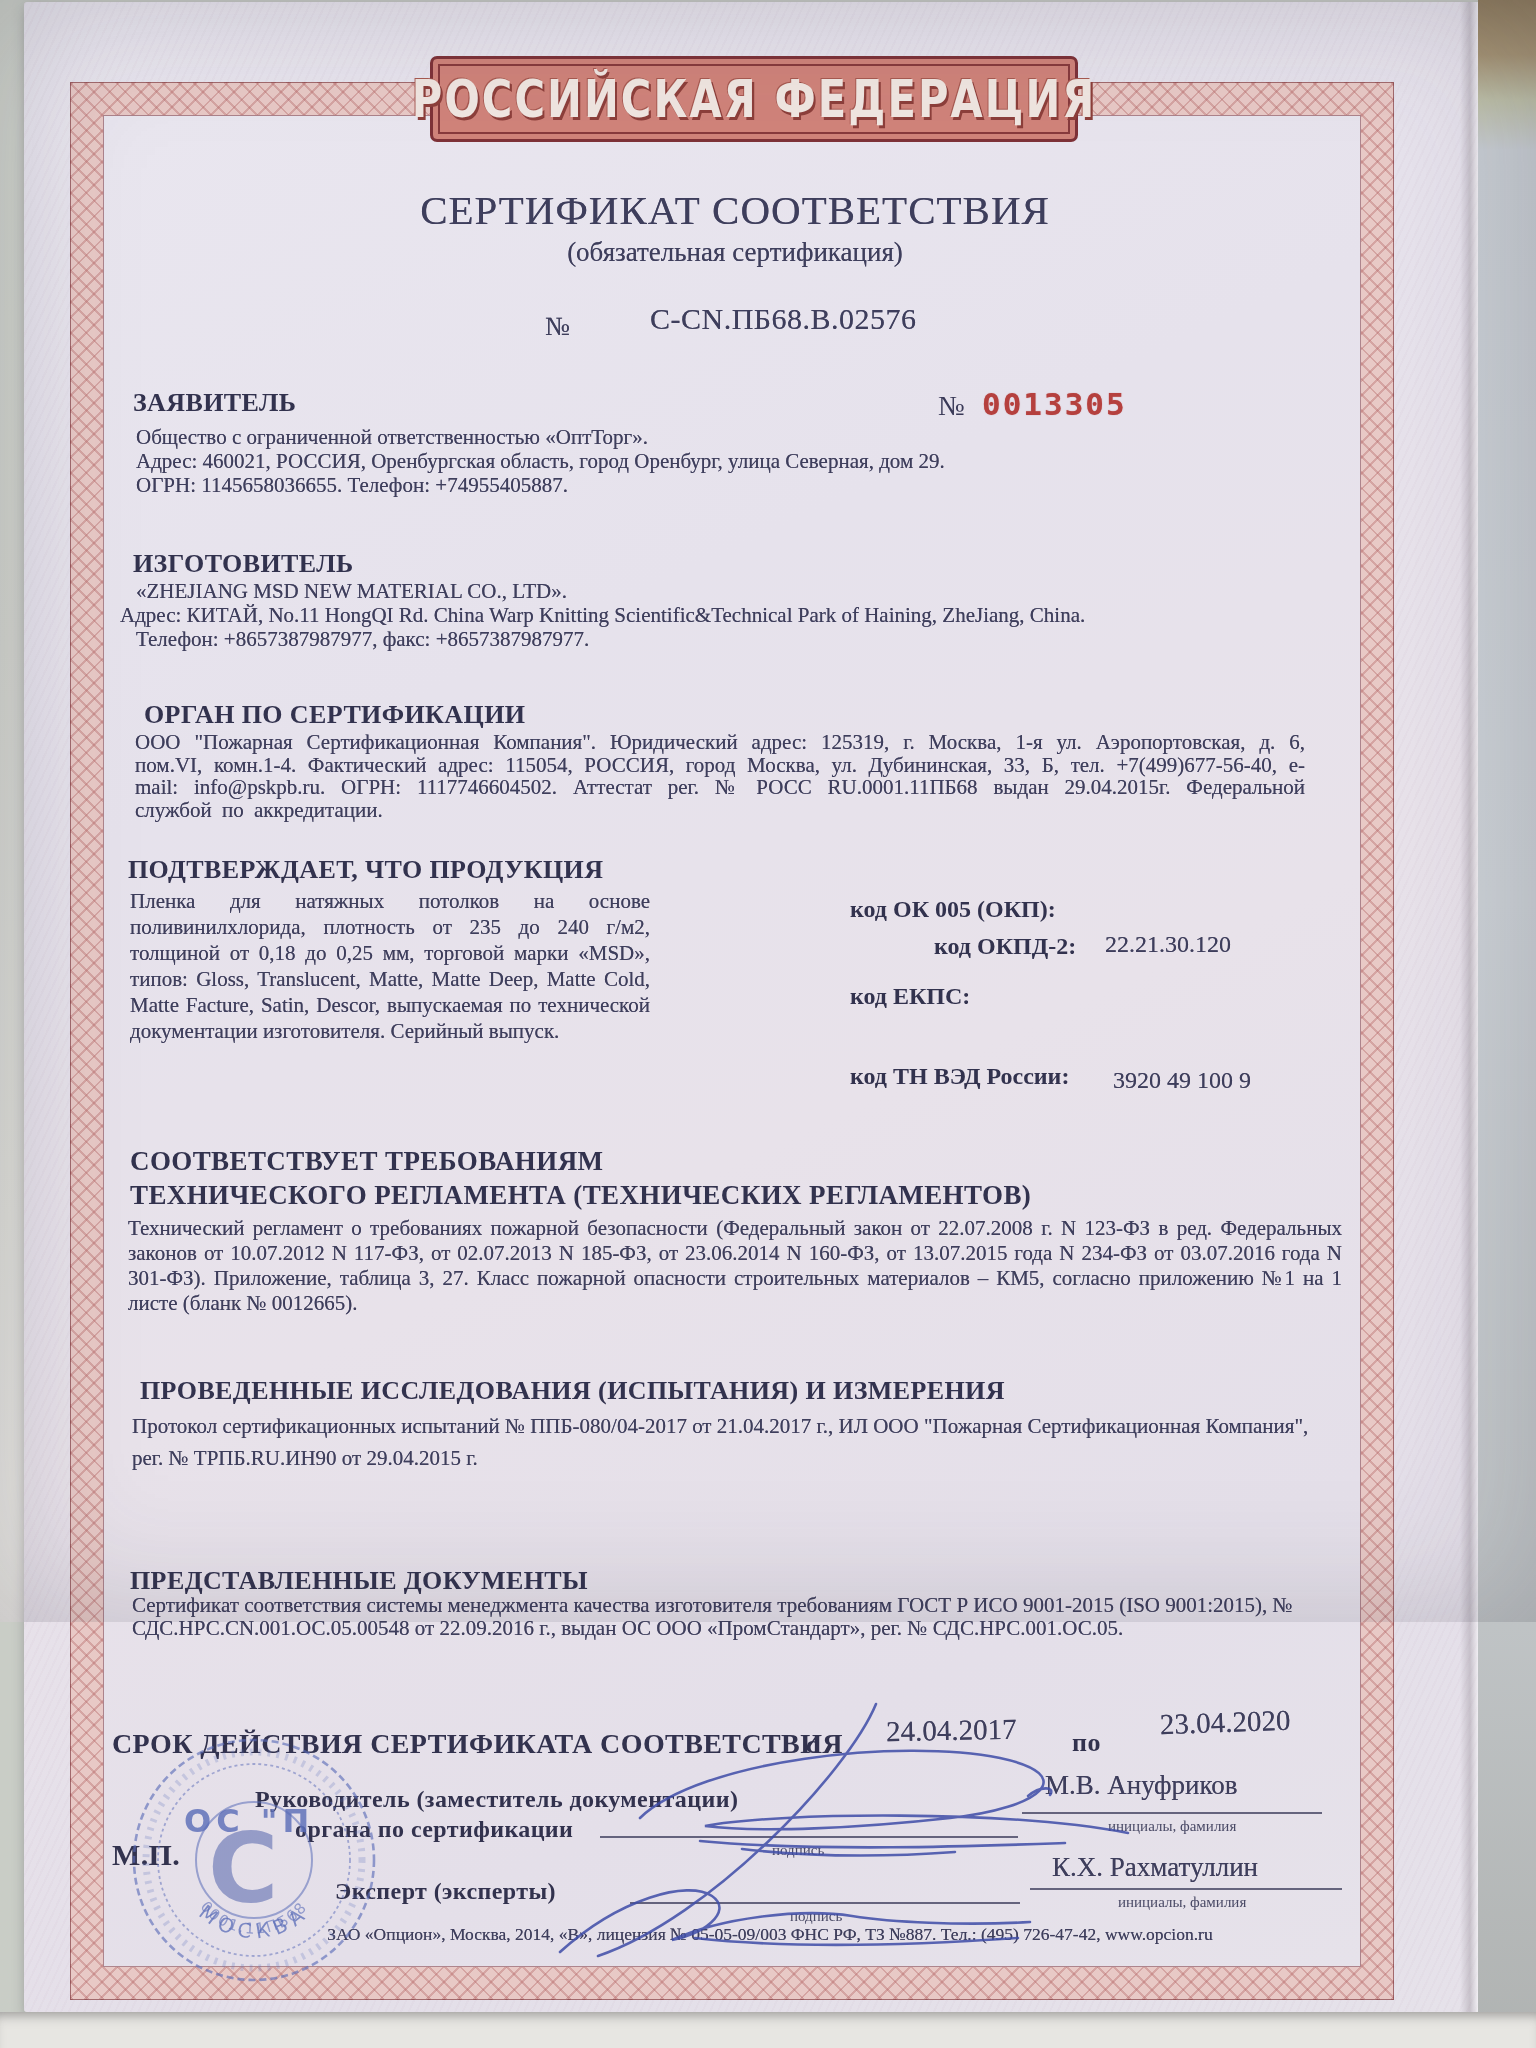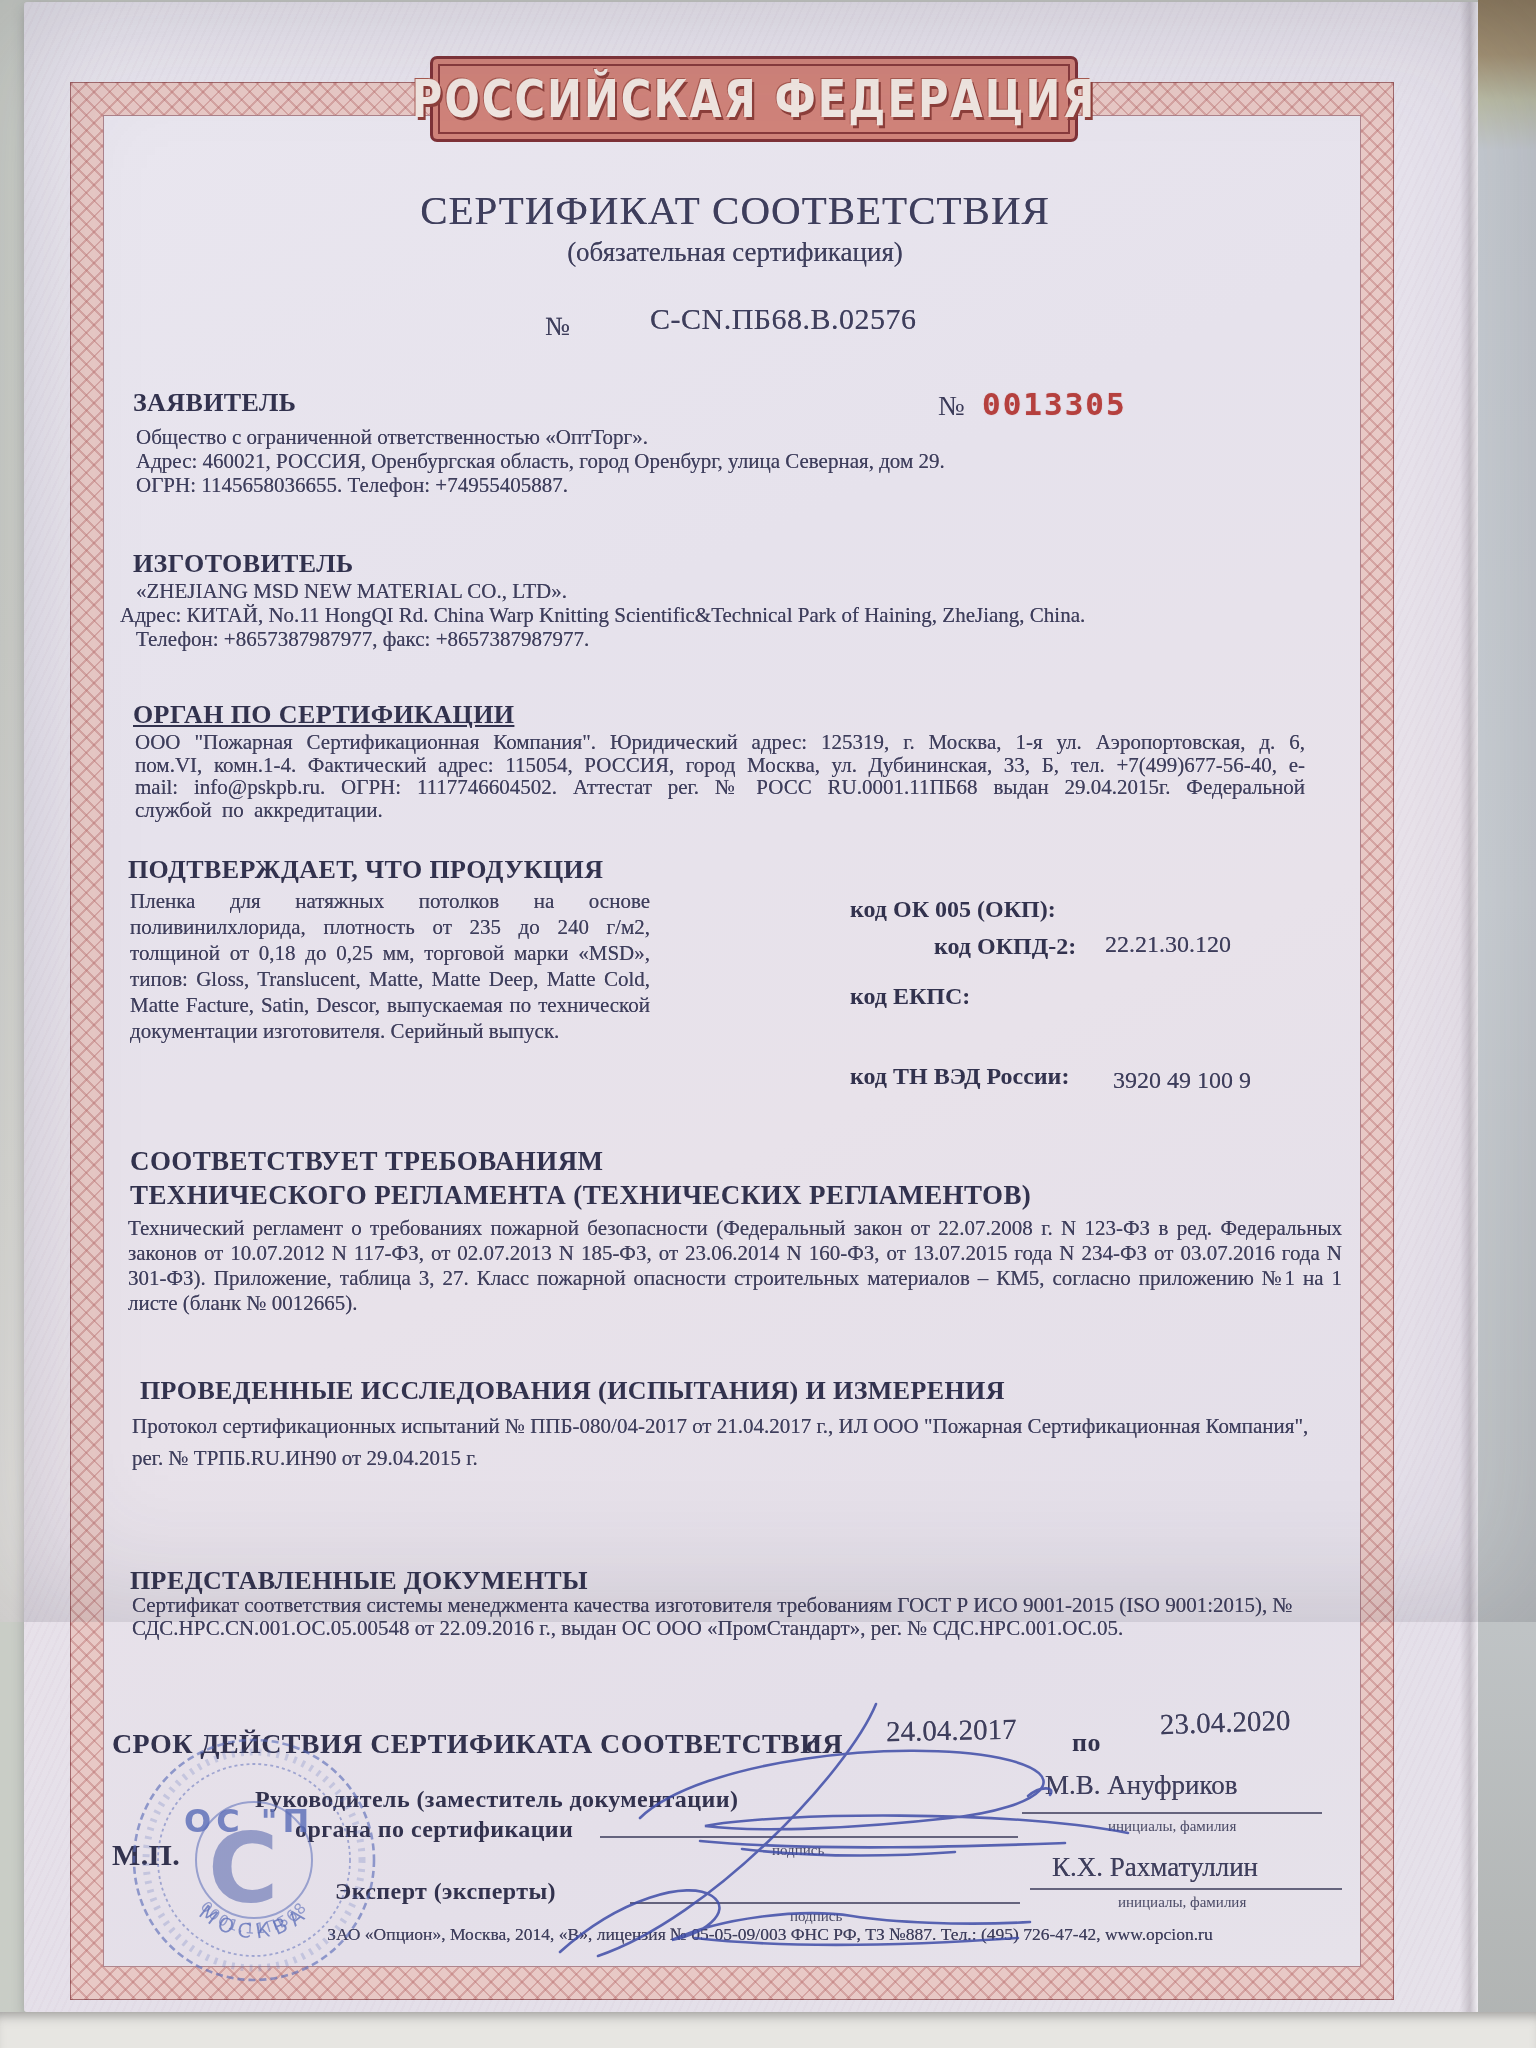--- a/index.html
+++ b/index.html
@@ -83,21 +83,21 @@
   <span class="abs red-num z" style="left:982px;top:386px;">0013305</span>
   <div class="abs ink b z nw" style="left:136px;top:426px;">Общество с ограниченной ответственностью «ОптТорг».</div>
   <div class="abs ink b z nw" style="left:136px;top:450px;">Адрес: 460021, РОССИЯ, Оренбургская область, город Оренбург, улица Северная, дом 29.</div>
   <div class="abs ink b z nw" style="left:136px;top:474px;">ОГРН: 1145658036655. Телефон: +74955405887.</div>
 
   <div class="abs h z" style="left:133px;top:549px;">ИЗГОТОВИТЕЛЬ</div>
   <div class="abs ink b z nw" style="left:136px;top:580px;">«ZHEJIANG MSD NEW MATERIAL CO., LTD».</div>
   <div class="abs ink b z nw" style="left:120px;top:604px;">Адрес: КИТАЙ, No.11 HongQI Rd. China Warp Knitting Scientific&amp;Technical Park of Haining, ZheJiang, China.</div>
   <div class="abs ink b z nw" style="left:136px;top:628px;">Телефон: +8657387987977, факс: +8657387987977.</div>
 
-  <div class="abs h z" style="left:133px;top:700px;text-decoration:underline;">ОРГАН ПО СЕРТИФИКАЦИИ</div>
+  <div class="abs h z" style="left:144px;top:700px;">ОРГАН ПО СЕРТИФИКАЦИИ</div>
   <div class="abs ink b just z" style="left:135px;top:731px;width:1170px;line-height:22.5px;word-spacing:5px;">ООО "Пожарная Сертификационная Компания". Юридический адрес: 125319, г. Москва, 1-я ул. Аэропортовская, д. 6, пом.VI, комн.1-4. Фактический адрес: 115054, РОССИЯ, город Москва, ул. Дубининская, 33, Б, тел. +7(499)677-56-40, e-mail: info@pskpb.ru. ОГРН: 1117746604502. Аттестат рег. № РОСС RU.0001.11ПБ68 выдан 29.04.2015г. Федеральной службой по аккредитации.</div>
 
   <div class="abs h z" style="left:128px;top:855px;">ПОДТВЕРЖДАЕТ, ЧТО ПРОДУКЦИЯ</div>
   <div class="abs ink b just z" style="left:130px;top:888px;width:520px;line-height:26px;">Пленка для натяжных потолков на основе поливинилхлорида, плотность от 235 до 240 г/м2, толщиной от 0,18 до 0,25 мм, торговой марки «MSD», типов: Gloss, Translucent, Matte, Matte Deep, Matte Cold, Matte Facture, Satin, Descor, выпускаемая по технической документации изготовителя. Серийный выпуск.</div>
 
   <span class="abs code-l z" style="left:850px;top:896px;">код ОК 005 (ОКП):</span>
   <span class="abs code-v ink z" style="left:1080px;top:898px;"></span>
   <span class="abs code-l z" style="left:934px;top:933px;">код ОКПД-2:</span>
   <span class="abs code-v ink z" style="left:1105px;top:931px;">22.21.30.120</span>
   <span class="abs code-l z" style="left:850px;top:983px;">код ЕКПС:</span>

